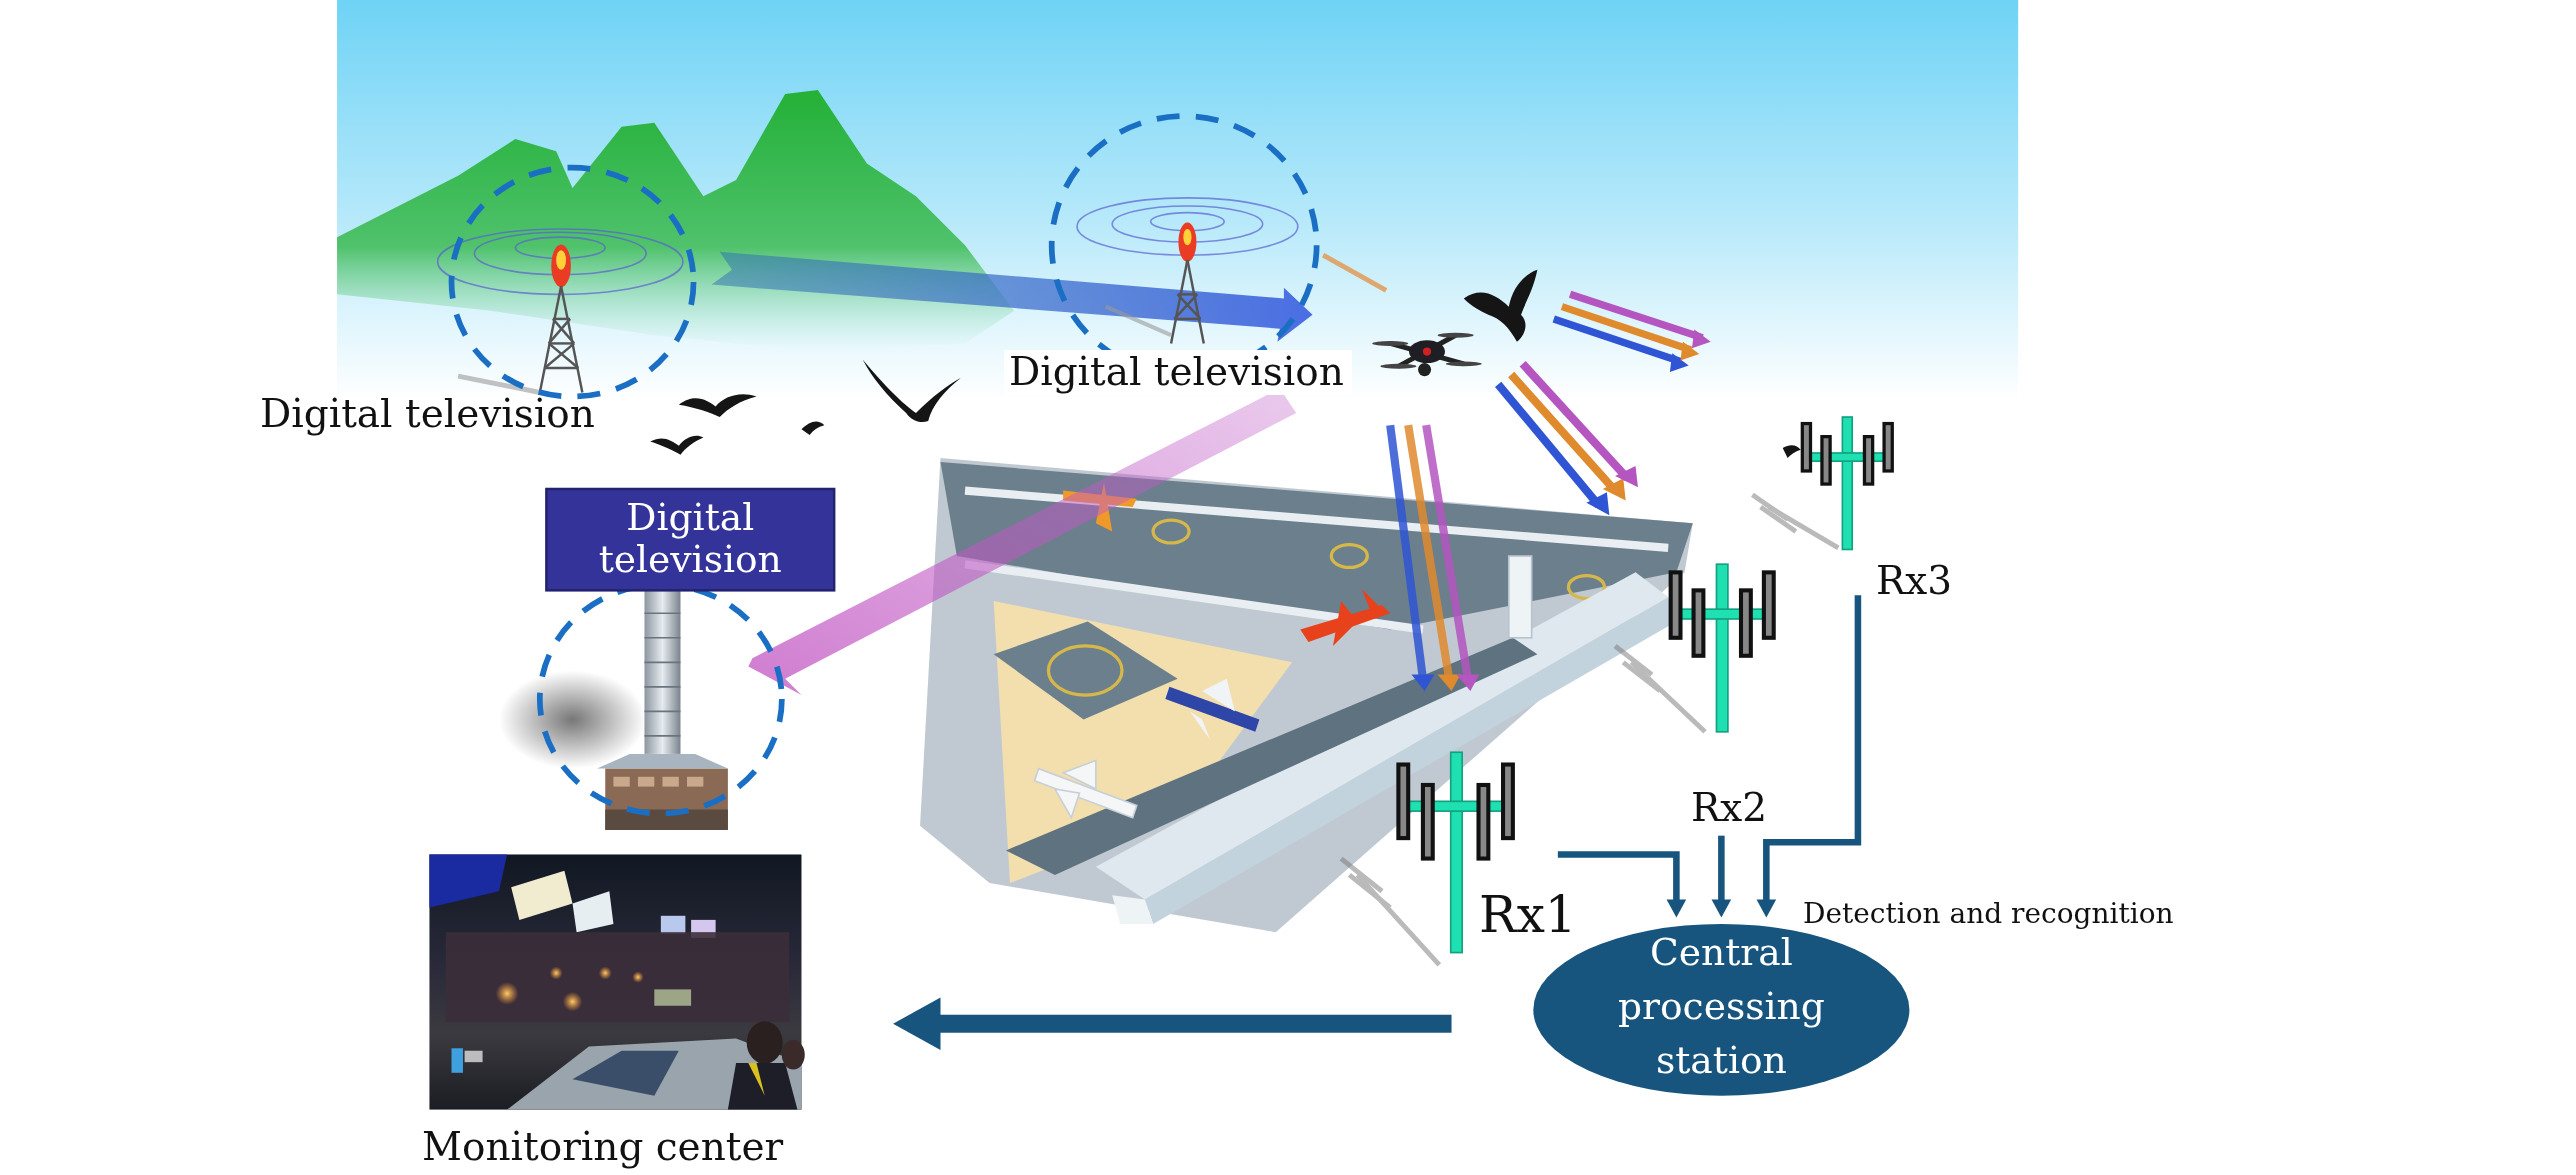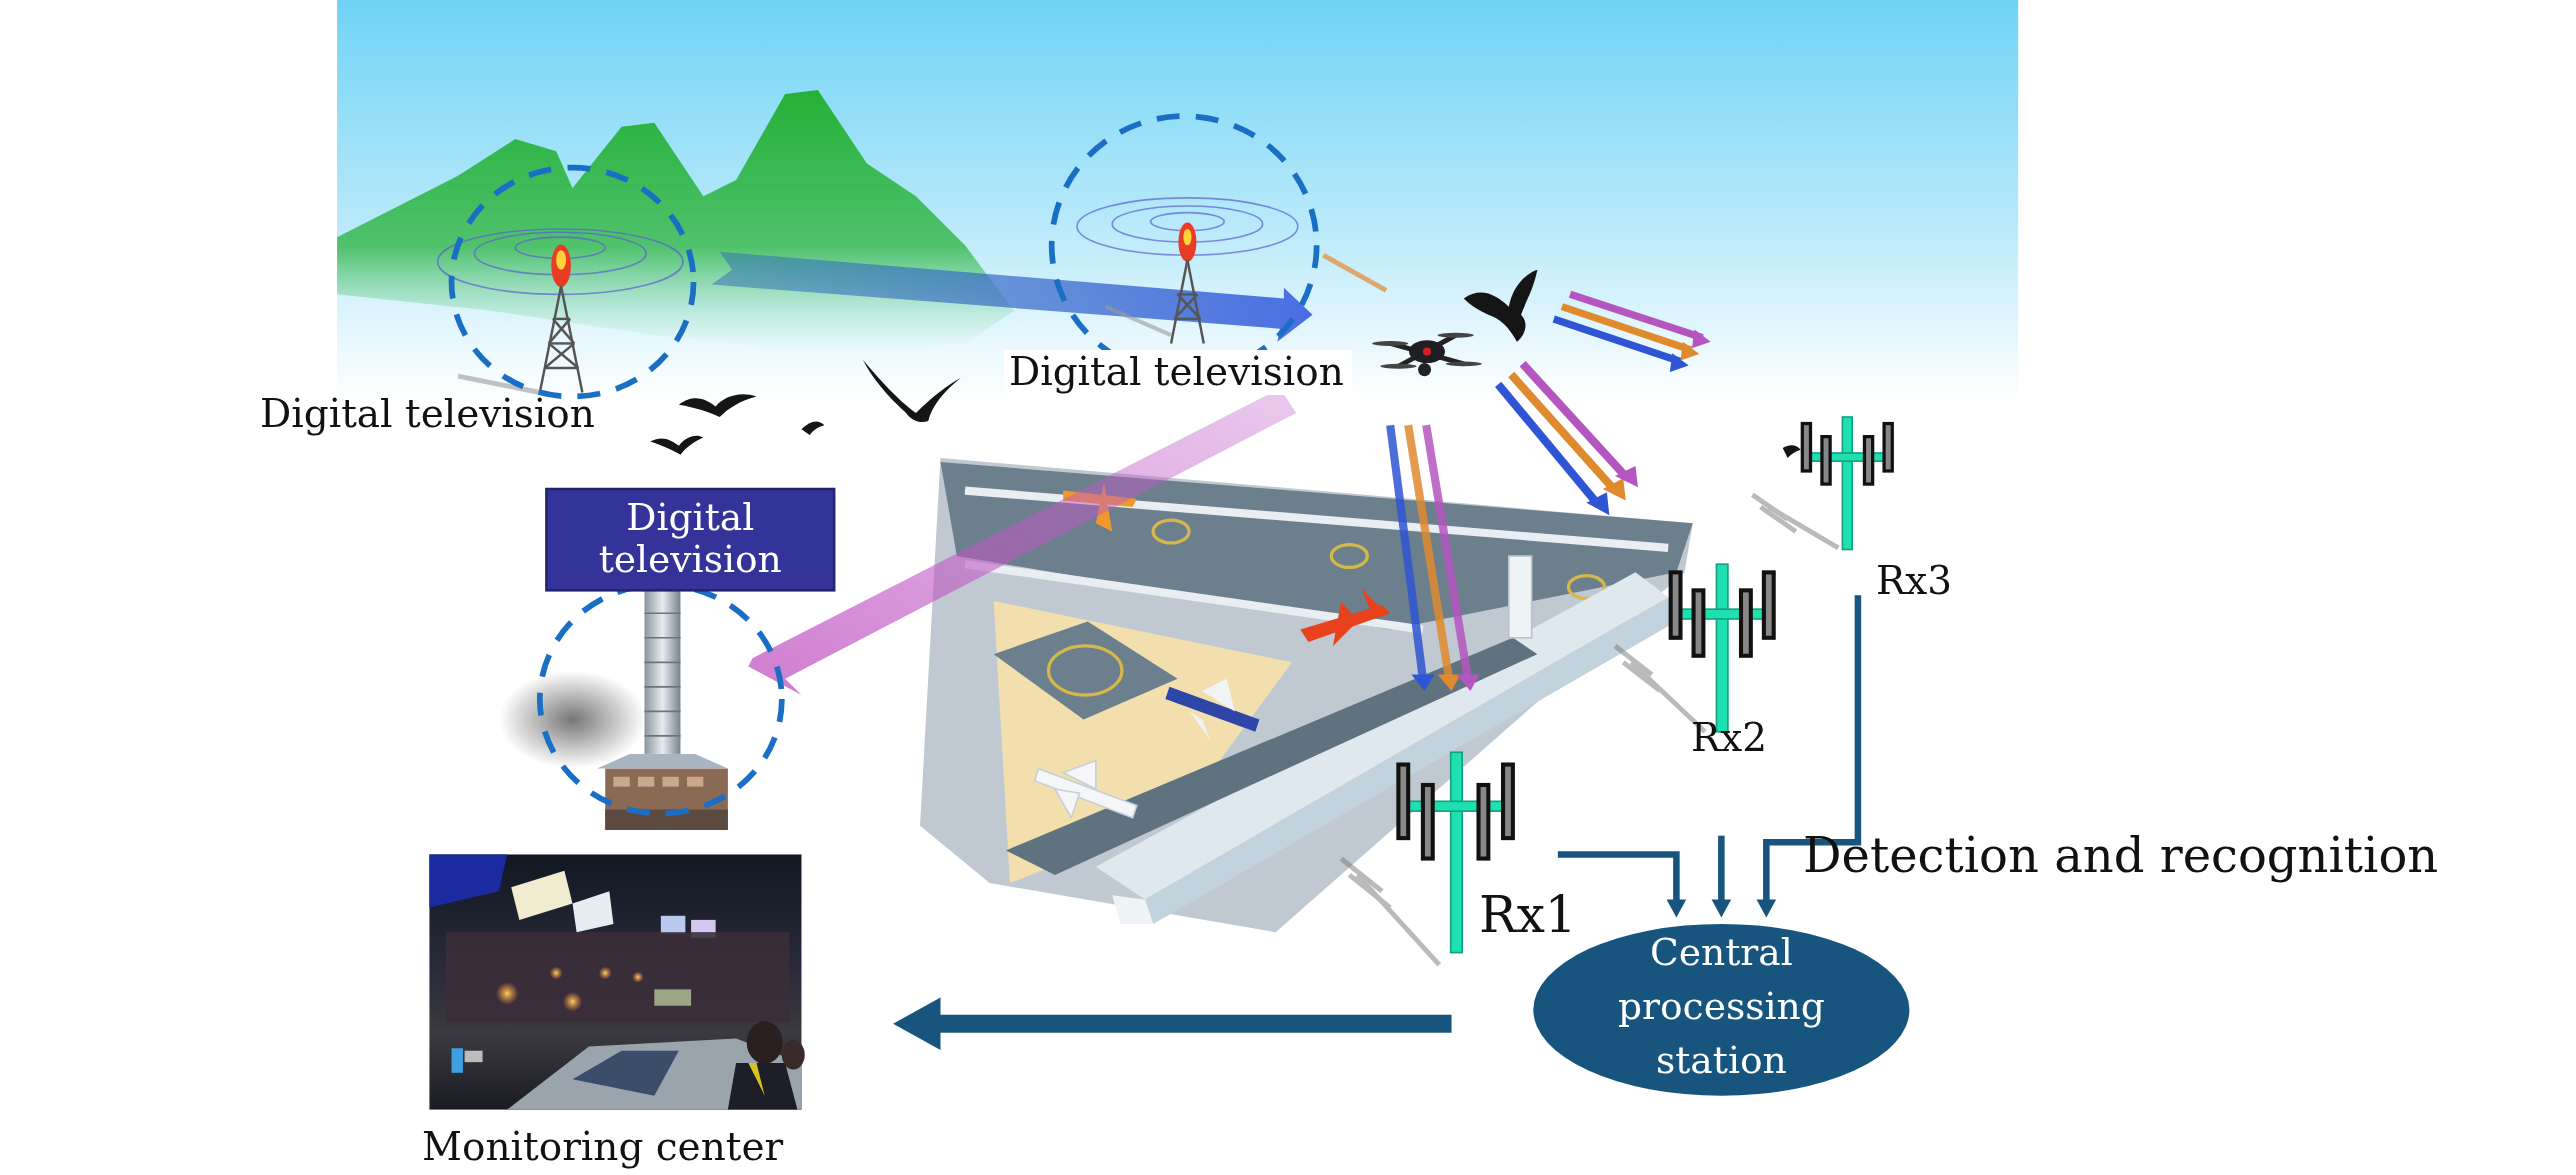--- a/index.html
+++ b/index.html
@@ -344,17 +344,17 @@
     <ellipse cx="970" cy="1290" rx="14" ry="18" fill="#3a2a2a"></ellipse>
 
     <rect x="552" y="1282" width="14" height="30" fill="#3fa0e0"></rect>
     <rect x="568" y="1285" width="22" height="14" fill="#e0e0e0" opacity="0.8"></rect>
   </g>
 </svg>
 
 <div class="html-lbl" style="left:260px; top:394px; font-size:39px; background:transparent;">Digital television</div>
 <div class="html-lbl" style="left:1004px; top:350px; font-size:39px; background:#ffffff; padding:1.6px 8.2px 4.9px 4.9px;">Digital television</div>
 <div class="html-lbl" style="left:1479px; top:890px; font-size:50px;">Rx1</div>
-<div class="html-lbl" style="left:1691px; top:718px; font-size:39px;">Rx2</div>
+<div class="html-lbl" style="left:1691px; top:788px; font-size:39px;">Rx2</div>
 <div class="html-lbl" style="left:1868px; top:561px; font-size:39px;margin-left:8px;">Rx3</div>
-<div class="html-lbl" style="left:1803px; top:831px; font-size:48px;">Detection and recognition</div>
+<div class="html-lbl" style="left:1803px; top:900px; font-size:28px;">Detection and recognition</div>
 <div class="html-lbl" style="left:422px; top:1127px; font-size:39px;">Monitoring center</div>
 
 
 </body></html>

